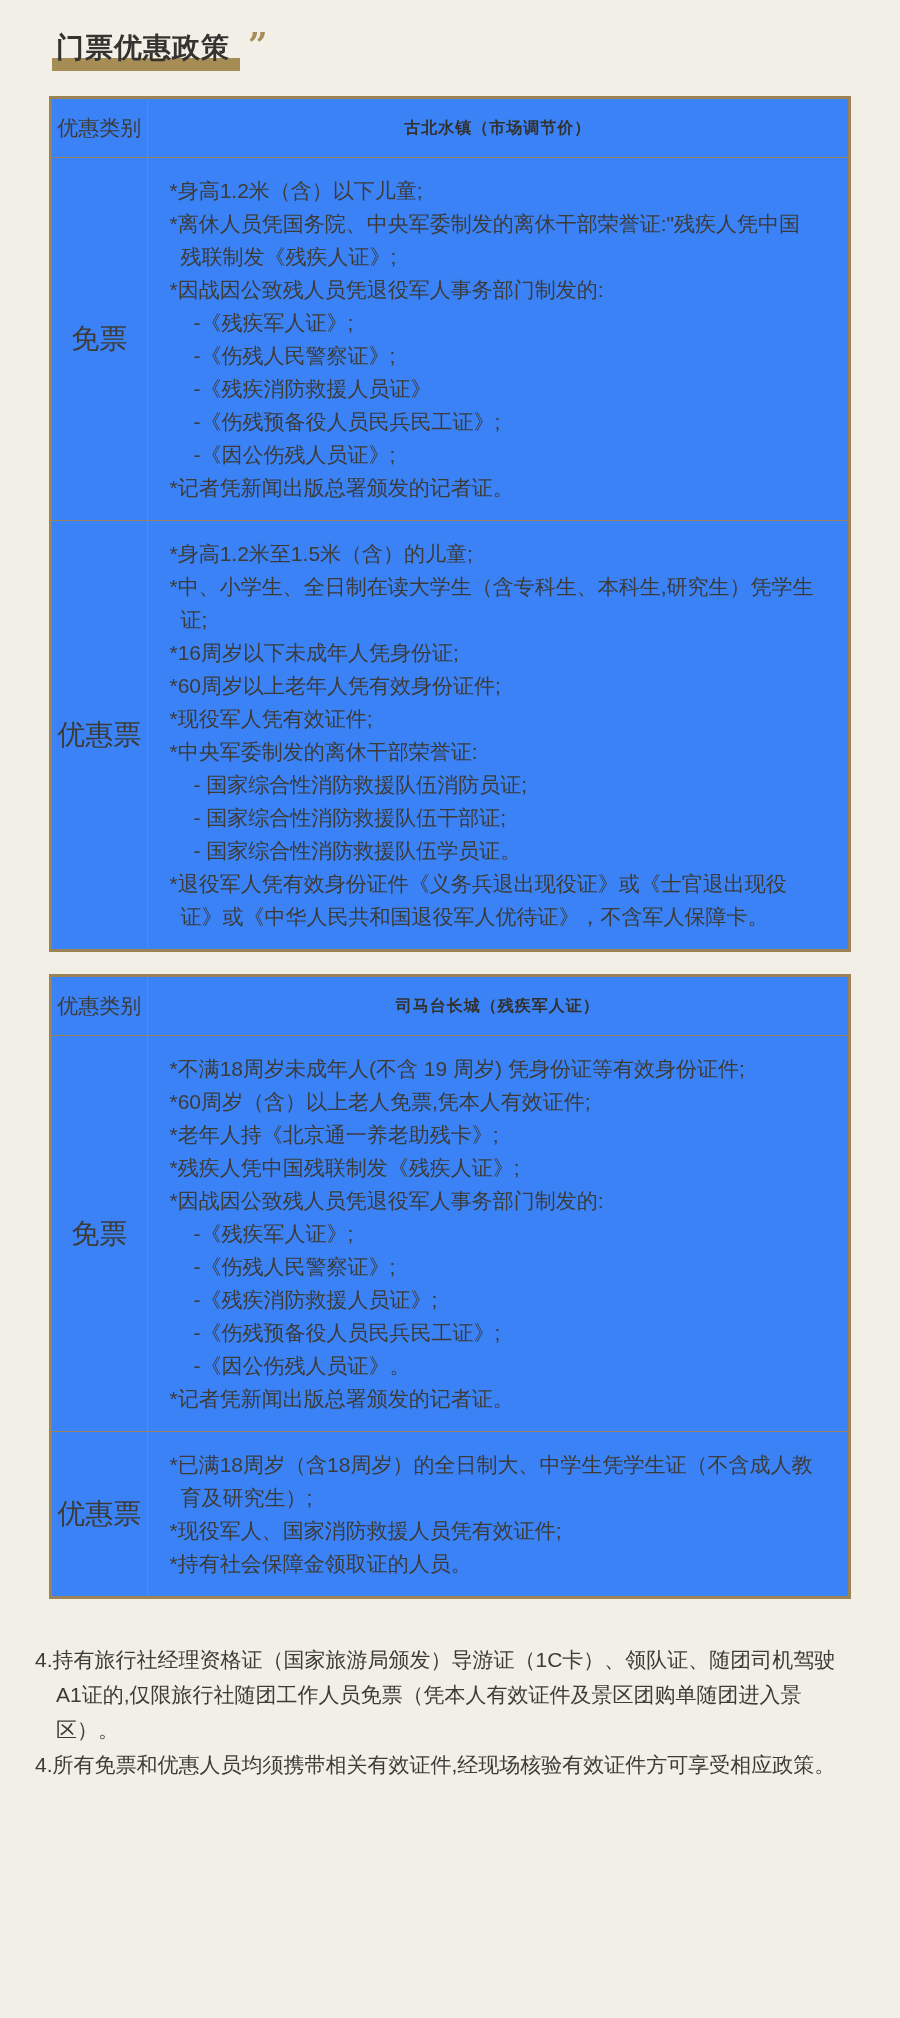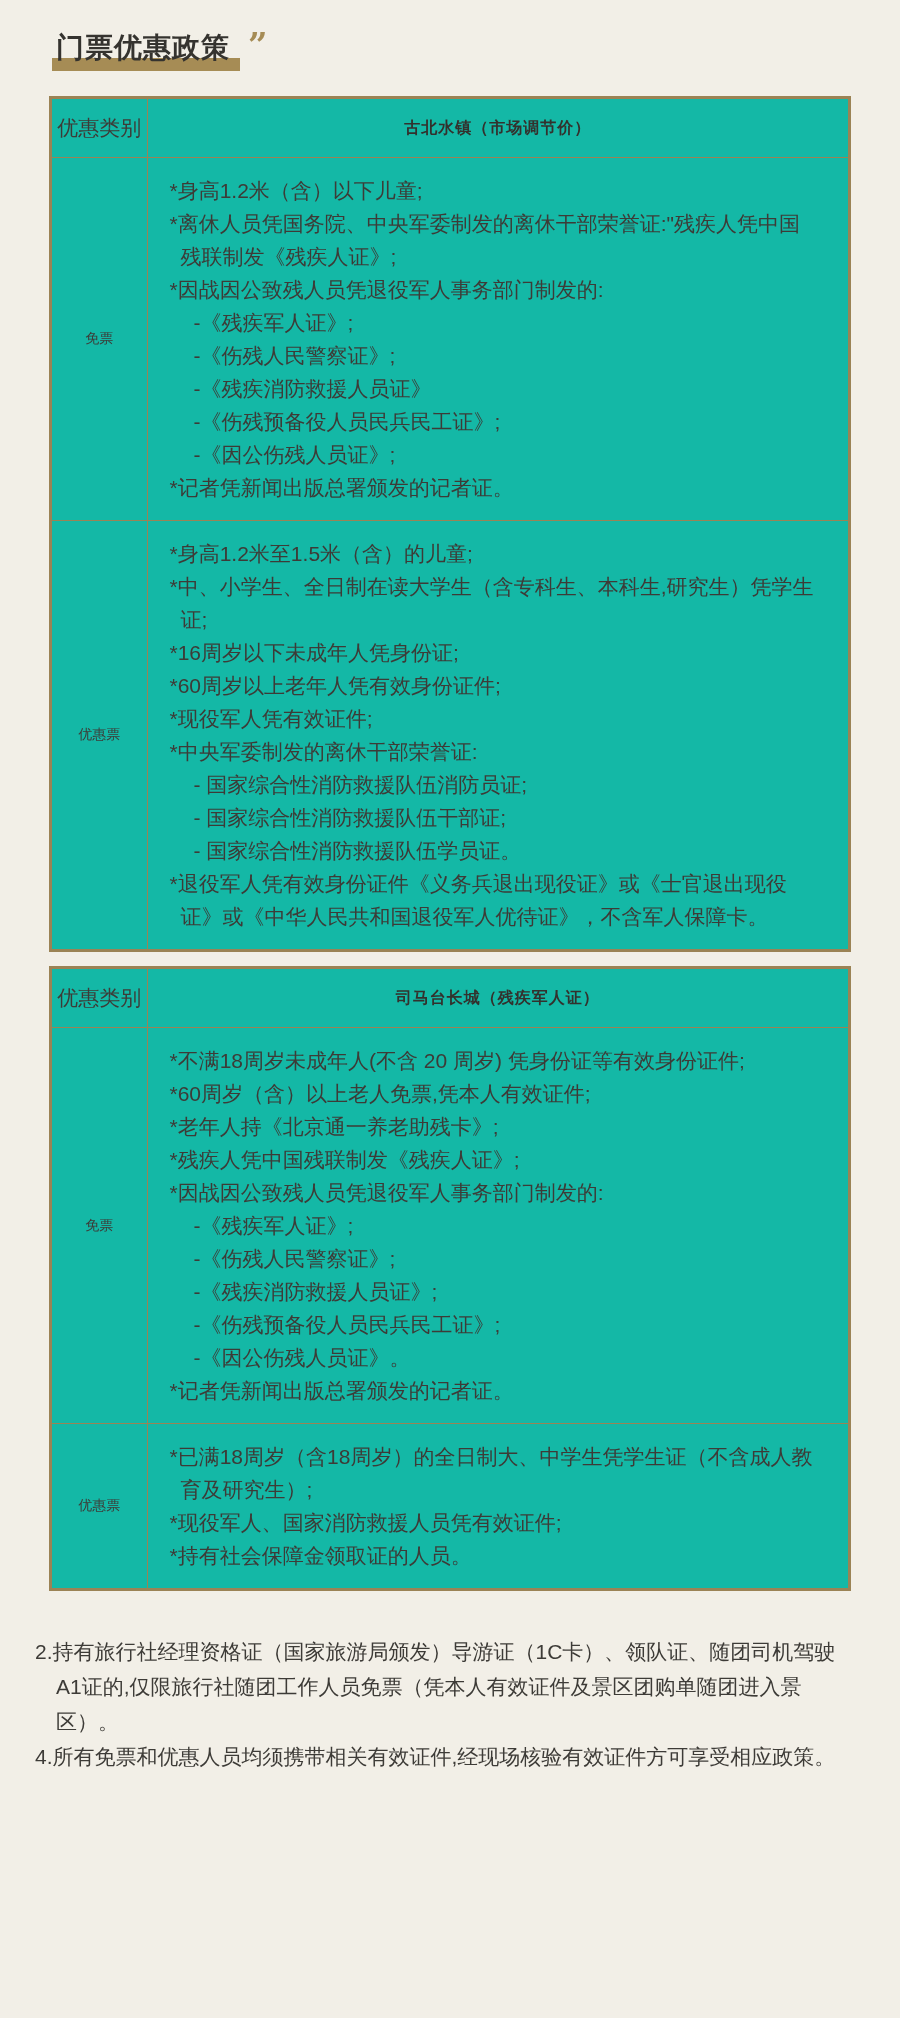--- a/index.html
+++ b/index.html
@@ -37,22 +37,22 @@
     vertical-align: top;
     position: relative;
     top: -4px;
     line-height: 1;
   }
 
   
   table.policy-table {
     width: 800px;
     border-collapse: collapse;
-    background: #14b8a6;
-    margin-bottom: 16px;
+    background: #3b82f6;
+    margin-bottom: 24px;
     table-layout: fixed;
   }
   table.policy-table, table.policy-table th, table.policy-table td {
     border: 2px solid #9b8355;
   }
   table.policy-table th, table.policy-table td { border-width: 1px; }
   table.policy-table { border-width: 2px; box-shadow: 0 0 0 1px #9b8355; }
 
   col.col-cat { width: 96px; }
 
@@ -65,21 +65,21 @@
   }
   th.venue-header {
     font-size: 16px;
     font-weight: bold;
     color: #33312d;
     text-align: center;
     padding: 15px 8px;
     letter-spacing: 1px;
   }
   td.cat-cell {
-    font-size: 14px;
+    font-size: 28px;
     text-align: center;
     vertical-align: middle;
     color: #3d3b37;
     padding: 6px 4px;
   }
   td.detail-cell {
     vertical-align: middle;
     padding: 16px 30px 16px 22px;
     font-size: 21px;
     line-height: 33px;
@@ -152,21 +152,21 @@
           <col>
         </colgroup>
       <tbody>
         <tr>
           <th class="cat-header">优惠类别</th>
           <th class="venue-header">司马台长城（残疾军人证）</th>
         </tr>
         <tr>
           <td class="cat-cell">免票</td>
           <td class="detail-cell">
-              <div class="line indent-0">*不满18周岁未成年人(不含 20 周岁) 凭身份证等有效身份证件;</div>
+              <div class="line indent-0">*不满18周岁未成年人(不含 19 周岁) 凭身份证等有效身份证件;</div>
               <div class="line indent-0">*60周岁（含）以上老人免票,凭本人有效证件;</div>
               <div class="line indent-0">*老年人持《北京通一养老助残卡》;</div>
               <div class="line indent-0">*残疾人凭中国残联制发《残疾人证》;</div>
               <div class="line indent-0">*因战因公致残人员凭退役军人事务部门制发的:</div>
               <div class="line indent-1">-《残疾军人证》;</div>
               <div class="line indent-1">-《伤残人民警察证》;</div>
               <div class="line indent-1">-《残疾消防救援人员证》;</div>
               <div class="line indent-1">-《伤残预备役人员民兵民工证》;</div>
               <div class="line indent-1">-《因公伤残人员证》。</div>
               <div class="line indent-0">*记者凭新闻出版总署颁发的记者证。</div>
@@ -179,18 +179,18 @@
               <div class="line indent-0">*现役军人、国家消防救援人员凭有效证件;</div>
               <div class="line indent-0">*持有社会保障金领取证的人员。</div>
             </td>
         </tr>
       </tbody>
     </table>
   </section>
 
   <section class="notes-section">
     <div class="notes">
-        <div class="line indent-0">2.持有旅行社经理资格证（国家旅游局颁发）导游证（1C卡）、领队证、随团司机驾驶A1证的,仅限旅行社随团工作人员免票（凭本人有效证件及景区团购单随团进入景区）。</div>
+        <div class="line indent-0">4.持有旅行社经理资格证（国家旅游局颁发）导游证（1C卡）、领队证、随团司机驾驶A1证的,仅限旅行社随团工作人员免票（凭本人有效证件及景区团购单随团进入景区）。</div>
         <div class="line indent-0">4.所有免票和优惠人员均须携带相关有效证件,经现场核验有效证件方可享受相应政策。</div>
       </div>
   </section>
 
 </div>
 
 </body></html>

